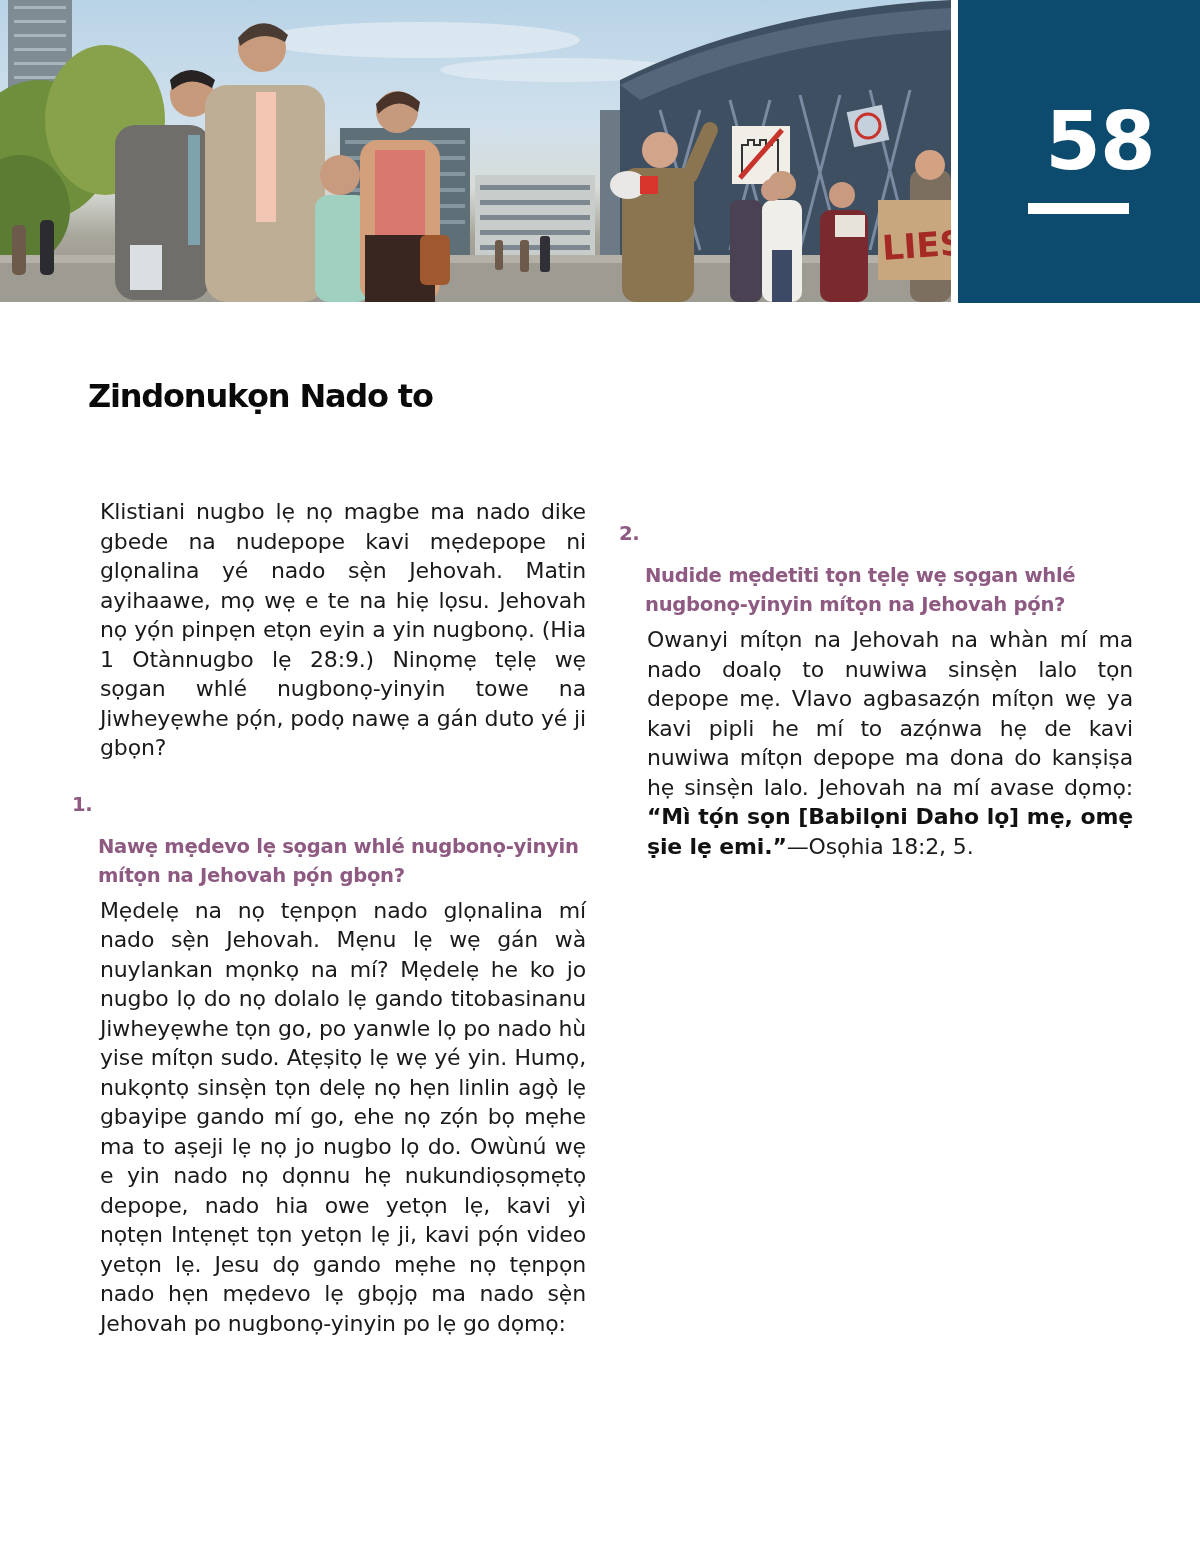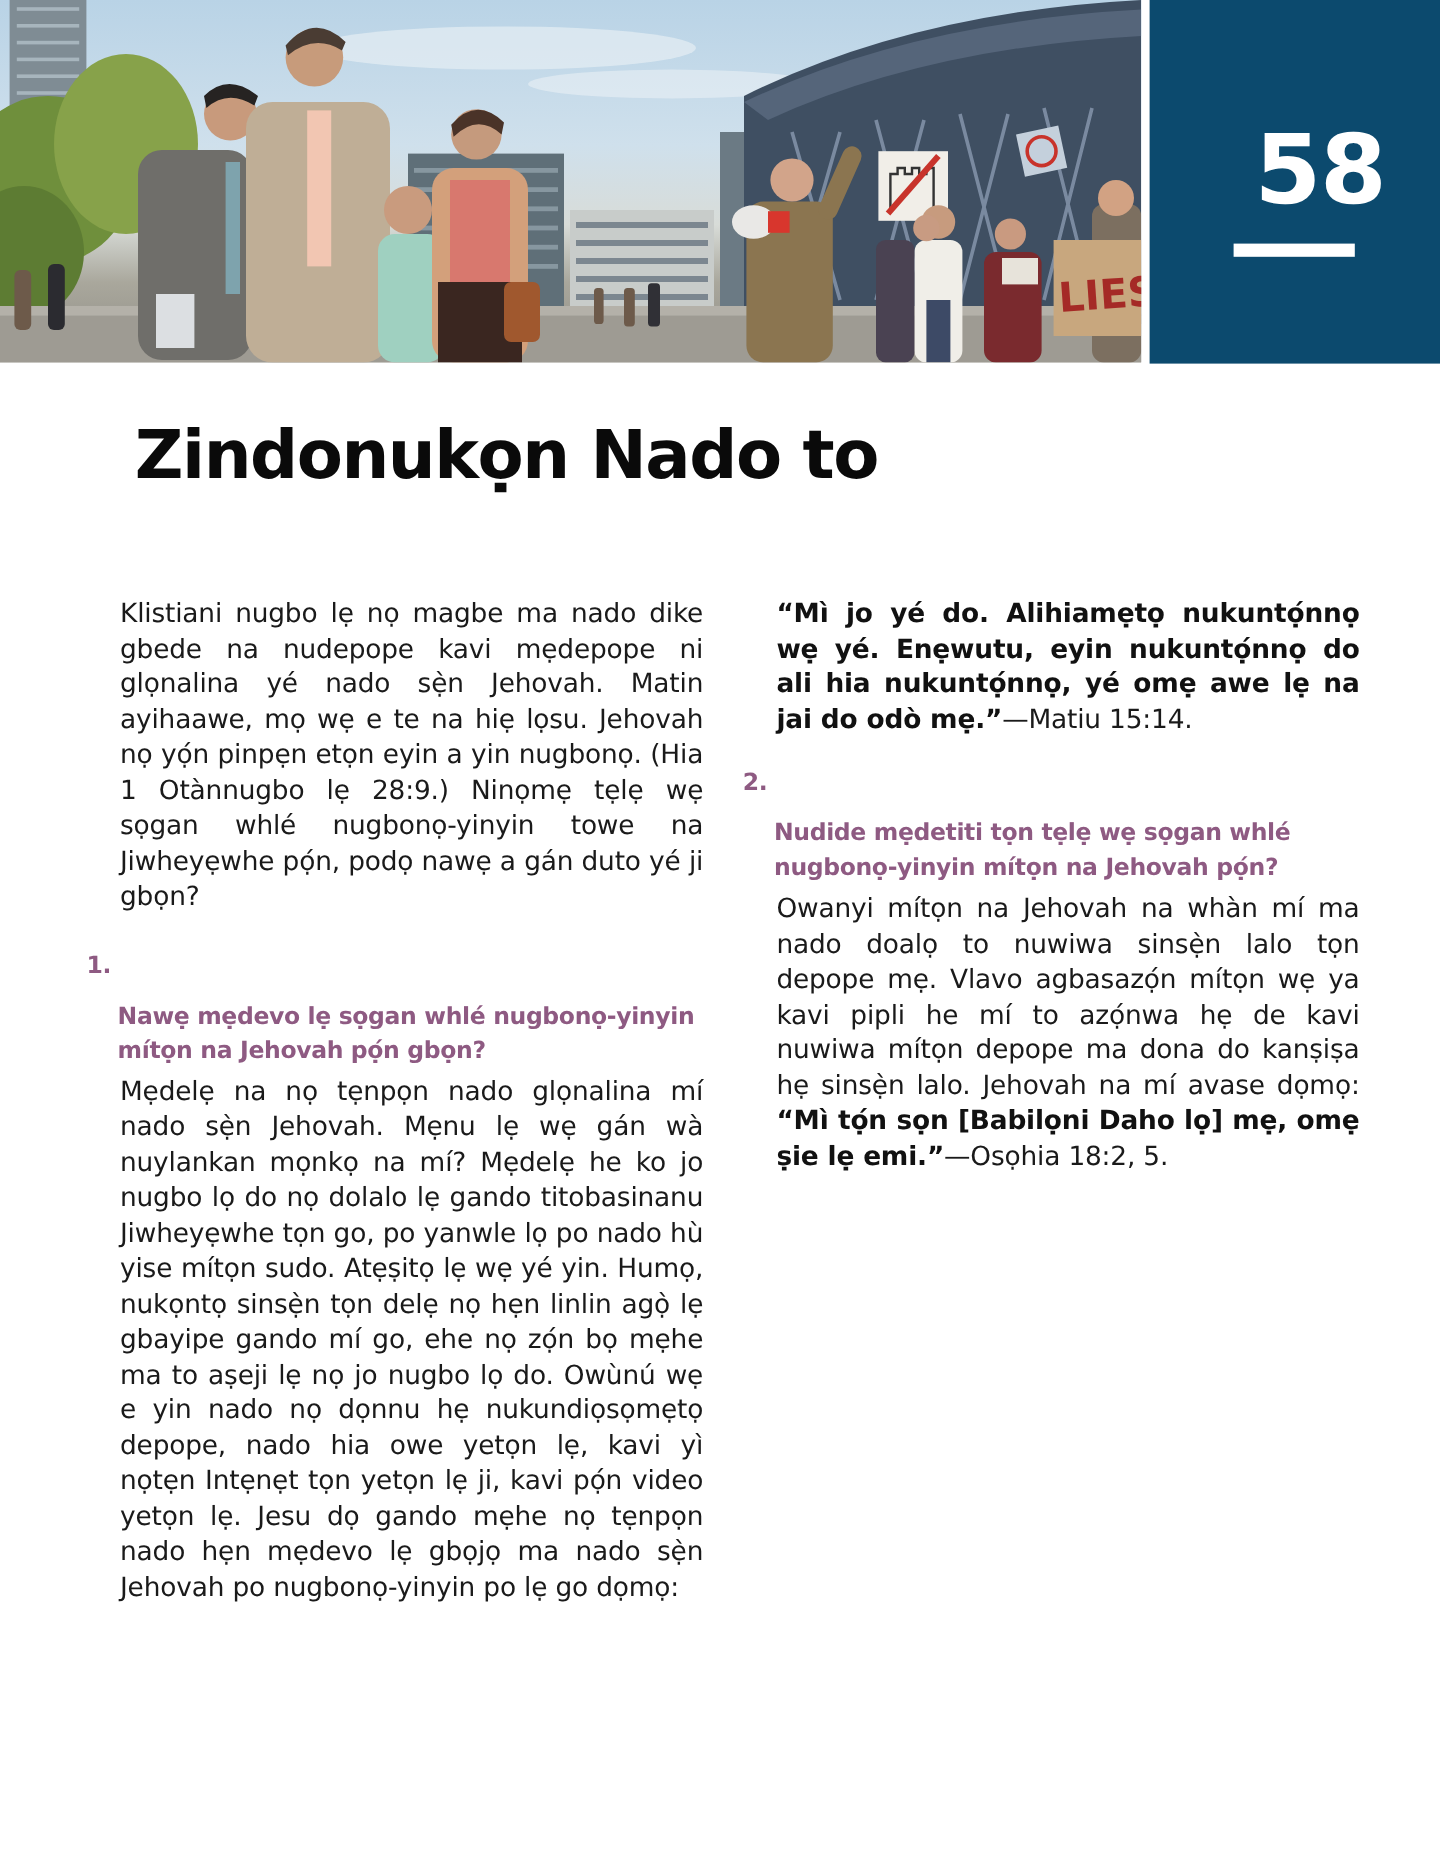--- a/index.html
+++ b/index.html
@@ -12,23 +12,23 @@
   .hero svg { position: absolute; left: 0; top: 0; }
 
   
   .badge { position: absolute; left: 958px; top: 0; width: 284px; height: 303px; background: #0c4a6e; }
   .badge-number { position: absolute; left: 0; right: 0; top: 102px; text-align: center;
                   font-family: "DejaVu Sans", sans-serif; font-weight: bold; font-size: 80px;
                   color: #ffffff; letter-spacing: -1px; line-height: 1; }
   .badge-rule { position: absolute; left: 1028px; top: 203px; width: 101px; height: 11px; background: #ffffff; }
 
   
-  .title { position: absolute; left: 72px; top: 352px; margin: 0; width: 700px;
-           font-family: "DejaVu Sans", sans-serif; font-weight: bold; font-size: 56px;
-           line-height: 56px; letter-spacing: -1.2px; color: #0a0a0a; text-align: center; }
+  .title { position: absolute; left: 72px; top: 352px; margin: 16px; width: 700px;
+           font-family: "DejaVu Sans", sans-serif; font-weight: bold; font-size: 32px;
+           line-height: 56px; letter-spacing: -1.2px; color: #0a0a0a; }
 
   
   .col { position: absolute; top: 497px; }
   .col-left { left: 72px; width: 514px; }
   .col-right { left: 619px; width: 514px; }
 
   .para { margin: 0; padding-left: 28px; font-size: 22px; line-height: 29.5px;
           text-align: justify; color: #1a1a1a; letter-spacing: -0.15px; }
   .para b { font-weight: bold; color: #111; }
 
@@ -166,23 +166,20 @@
   <p class="para">Klistiani nugbo lẹ nọ magbe ma nado dike gbede na nudepope kavi mẹdepope ni glọnalina yé nado sẹ̀n Jehovah. Matin ayihaawe, mọ wẹ e te na hiẹ lọsu. Jehovah nọ yọ́n pinpẹn etọn eyin a yin nugbonọ. (Hia 1 Otànnugbo lẹ 28:9.) Ninọmẹ tẹlẹ wẹ sọgan whlé nugbonọ-yinyin towe na Jiwheyẹwhe pọ́n, podọ nawẹ a gán duto yé ji gbọn?</p>
 
   <div class="question q1">
     <span class="qnum">1.</span>
     <span class="qtext">Nawẹ mẹdevo lẹ sọgan whlé nugbonọ-yinyin mítọn na Jehovah pọ́n gbọn?</span>
   </div>
   <p class="para">Mẹdelẹ na nọ tẹnpọn nado glọnalina mí nado sẹ̀n Jehovah. Mẹnu lẹ wẹ gán wà nuylankan mọnkọ na mí? Mẹdelẹ he ko jo nugbo lọ do nọ dolalo lẹ gando titobasinanu Jiwheyẹwhe tọn go, po yanwle lọ po nado hù yise mítọn sudo. Atẹṣitọ lẹ wẹ yé yin. Humọ, nukọntọ sinsẹ̀n tọn delẹ nọ hẹn linlin agọ̀ lẹ gbayipe gando mí go, ehe nọ zọ́n bọ mẹhe ma to aṣeji lẹ nọ jo nugbo lọ do. Owùnú wẹ e yin nado nọ dọnnu hẹ nukundiọsọmẹtọ depope, nado hia owe yetọn lẹ, kavi yì nọtẹn Intẹnẹt tọn yetọn lẹ ji, kavi pọ́n video yetọn lẹ. Jesu dọ gando mẹhe nọ tẹnpọn nado hẹn mẹdevo lẹ gbọjọ ma nado sẹ̀n Jehovah po nugbonọ-yinyin po lẹ go dọmọ:</p>
 </div>
 
 <div class="col col-right">
-  <p class="para">
-    <b>“Mì jo yé do. Alihiamẹtọ nukuntọ́nnọ wẹ yé. Enẹwutu, eyin nukuntọ́nnọ do ali hia nukuntọ́nnọ, yé omẹ awe lẹ na jai do odò mẹ.”</b><span>—Matiu 15:14.</span>
-  </p>
 
   <div class="question q2">
     <span class="qnum">2.</span>
     <span class="qtext">Nudide mẹdetiti tọn tẹlẹ wẹ sọgan whlé nugbonọ-yinyin mítọn na Jehovah pọ́n?</span>
   </div>
   <p class="para">
     <span>Owanyi mítọn na Jehovah na whàn mí ma nado doalọ to nuwiwa sinsẹ̀n lalo tọn depope mẹ. Vlavo agbasazọ́n mítọn wẹ ya kavi pipli he mí to azọ́nwa hẹ de kavi nuwiwa mítọn depope ma dona do kanṣiṣa hẹ sinsẹ̀n lalo. Jehovah na mí avase dọmọ:</span>
     <b>“Mì tọ́n sọn [Babilọni Daho lọ] mẹ, omẹ ṣie lẹ emi.”</b><span>—Osọhia 18:2, 5.</span>
   </p>
 </div>

